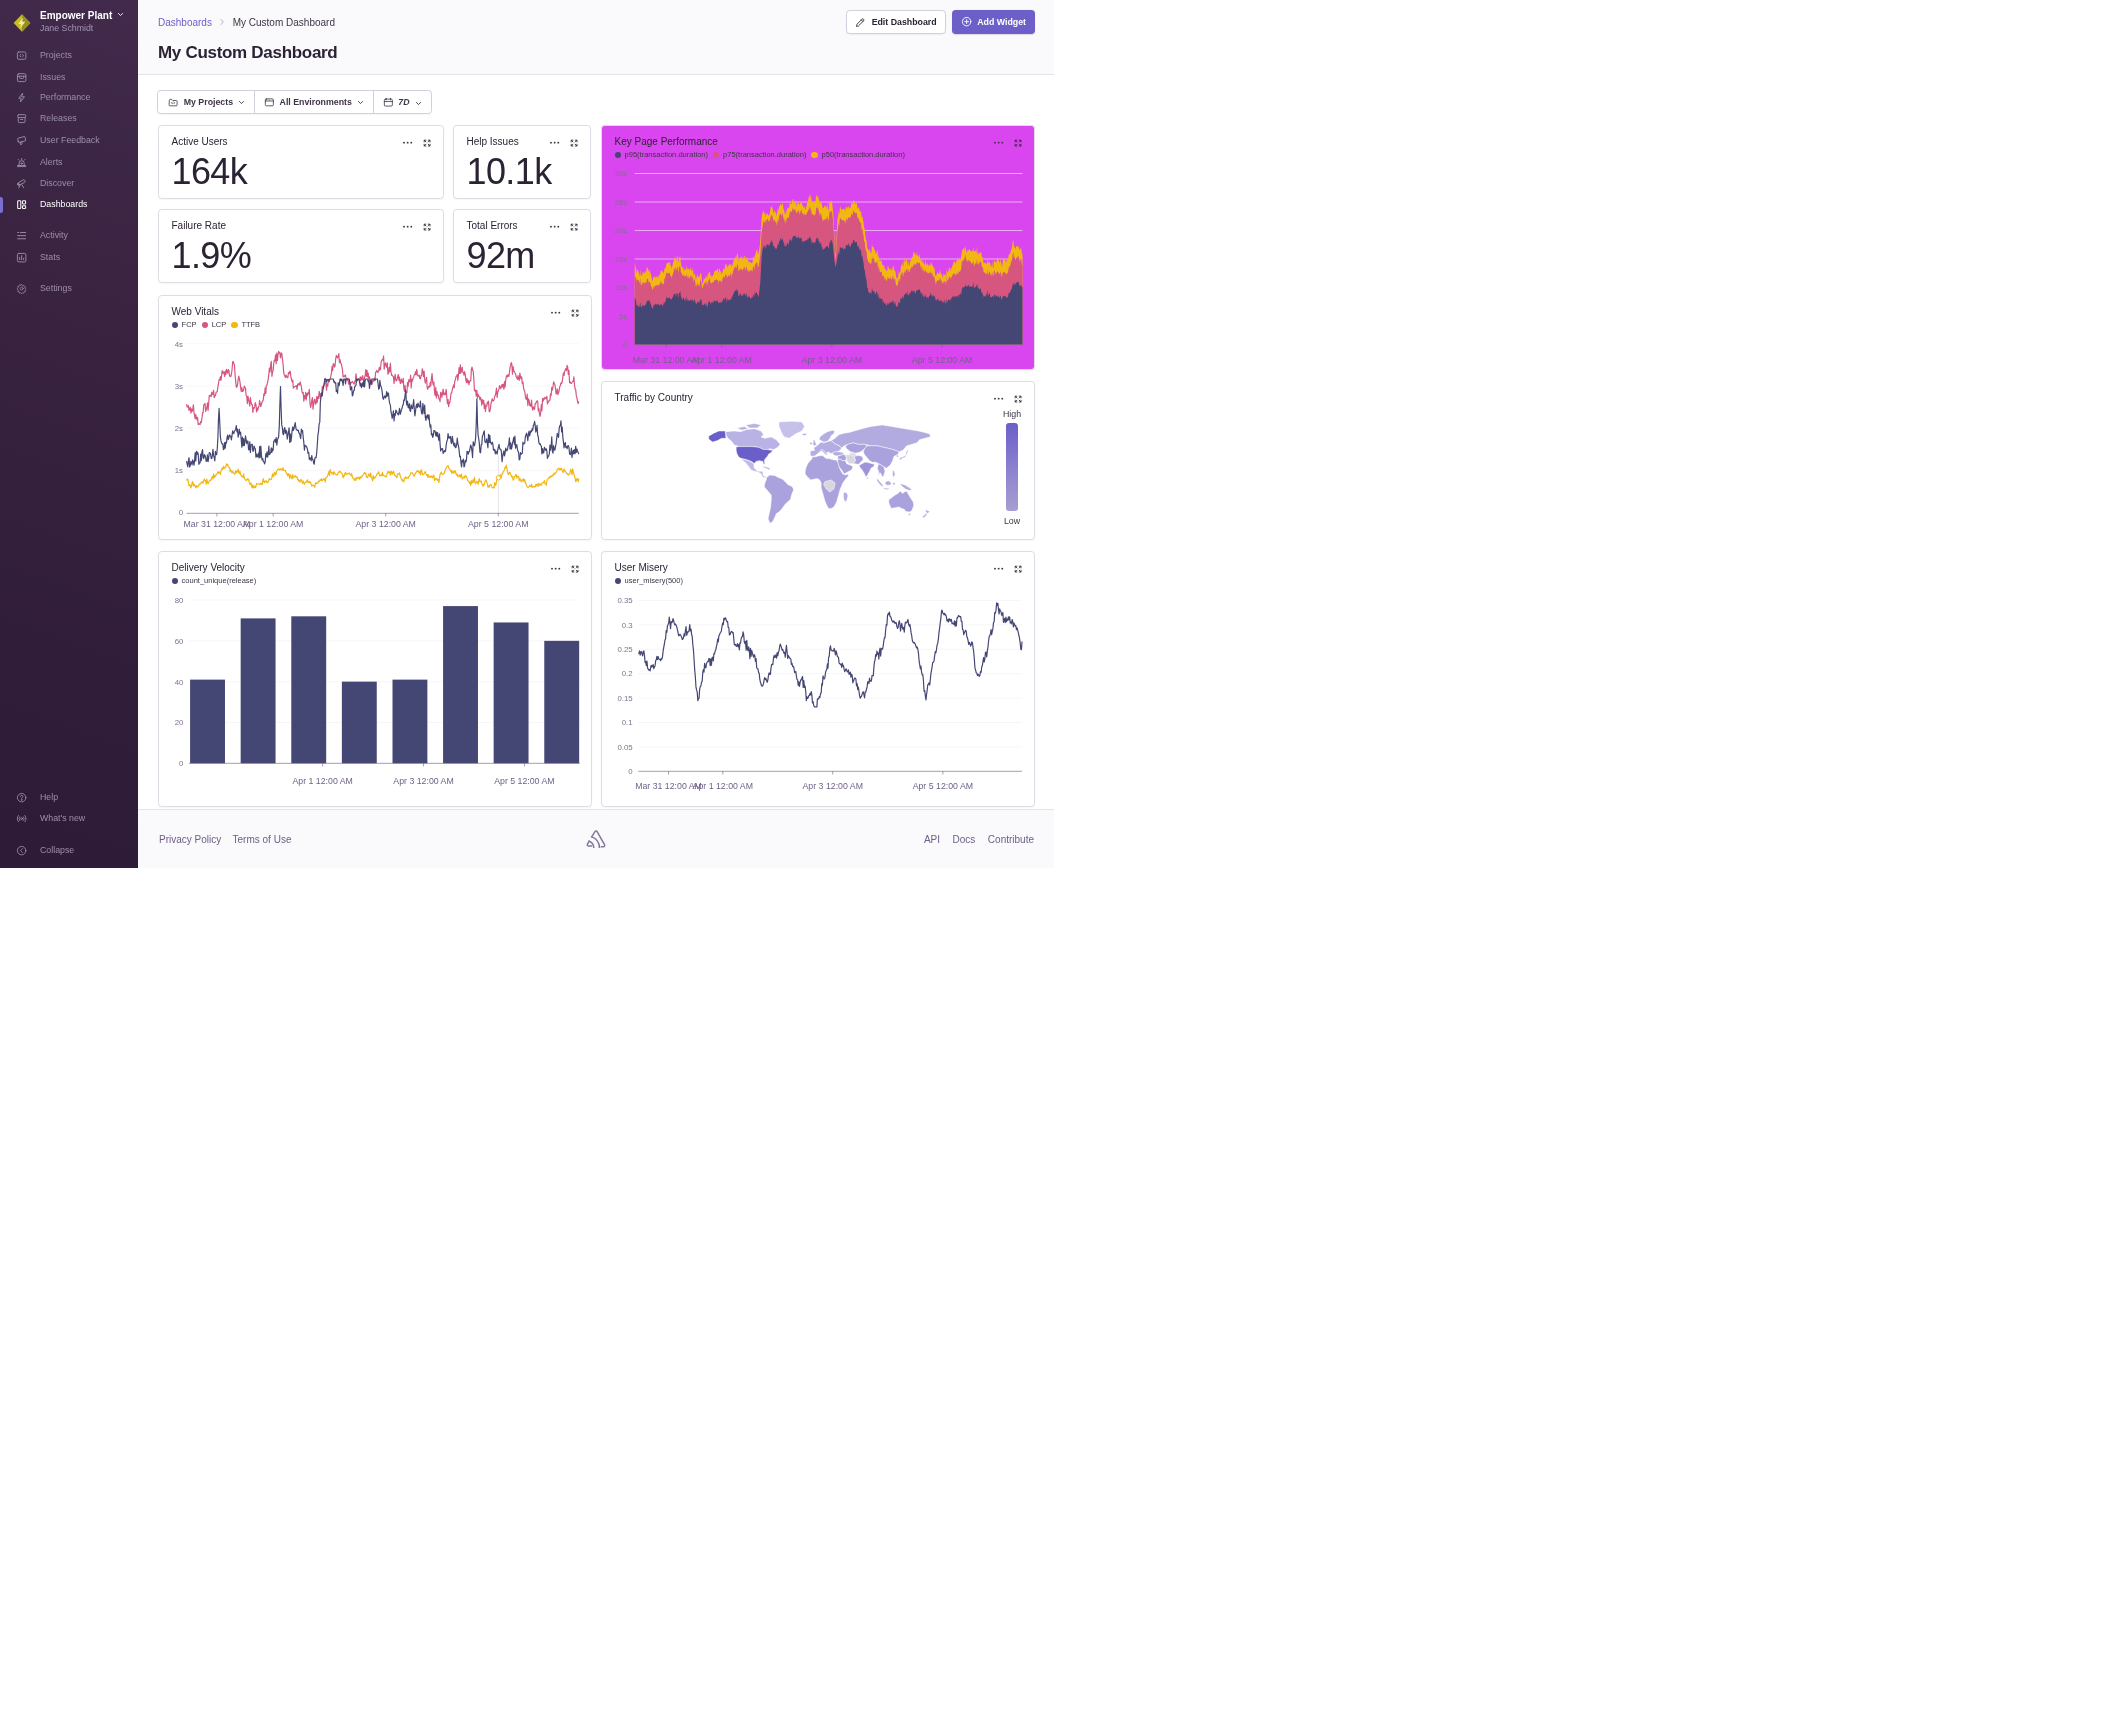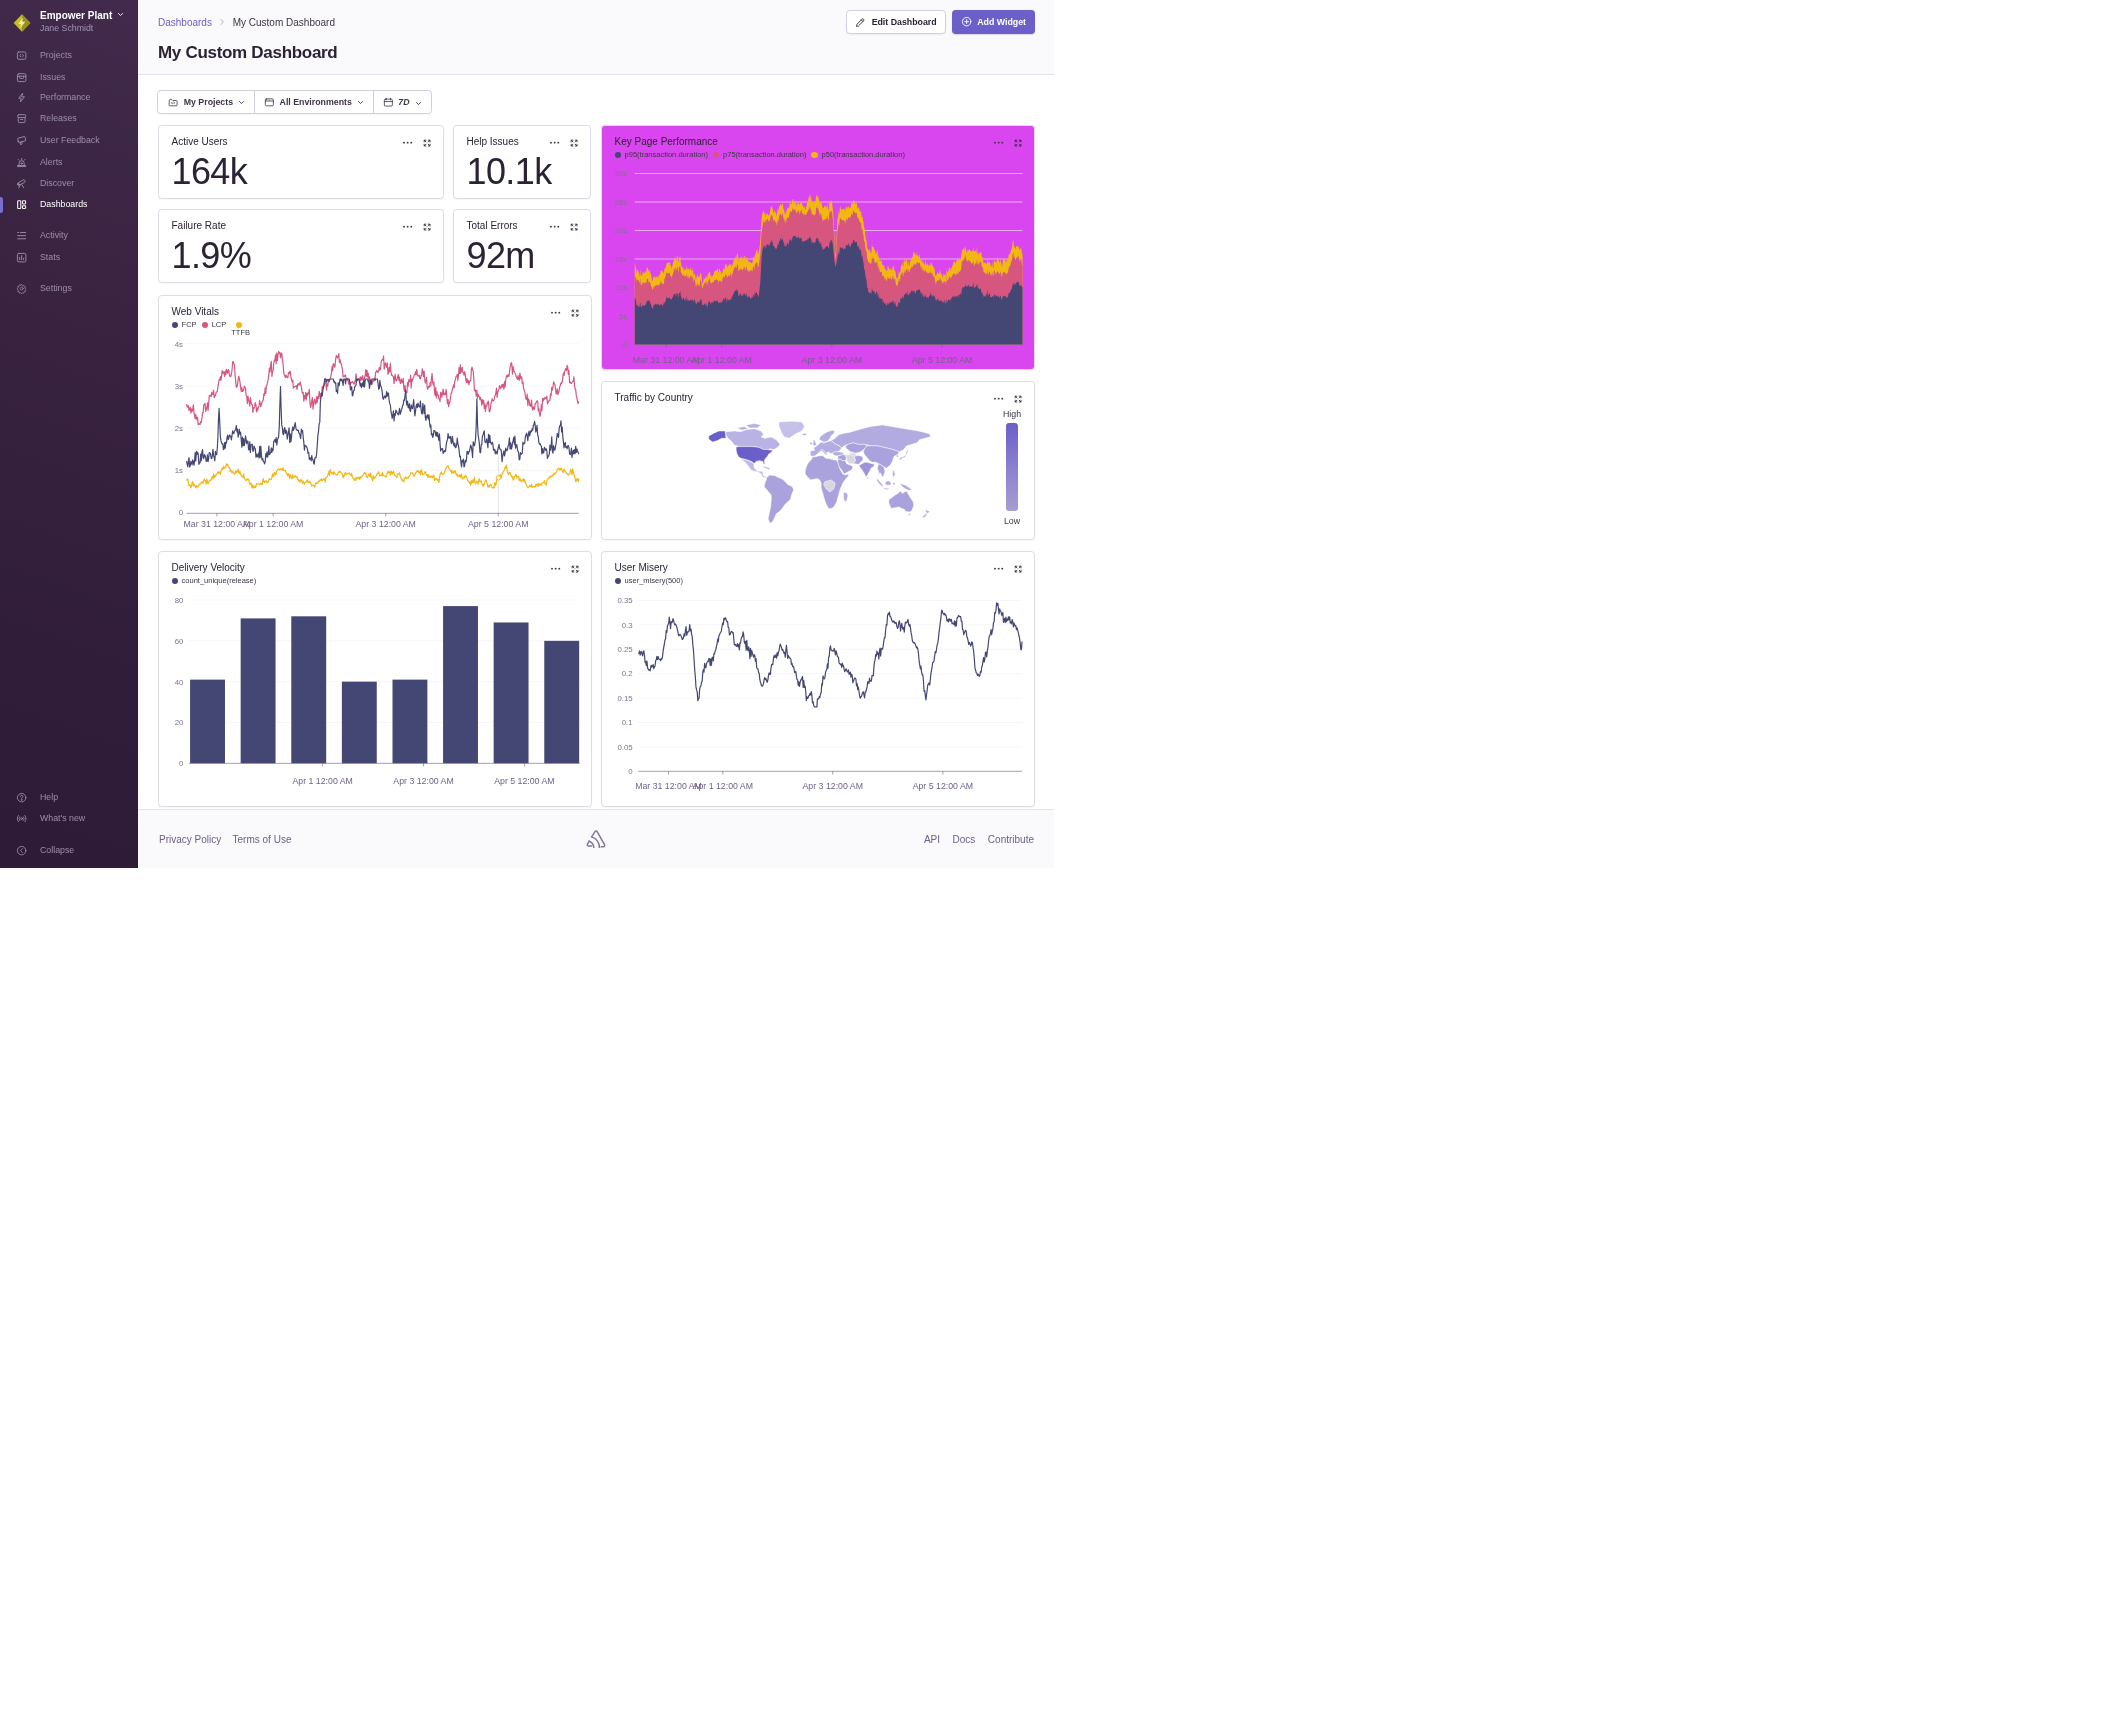--- a/index.html
+++ b/index.html
@@ -253,21 +253,21 @@
           <path d="M11.6 15.4 H15.4 V11.6"></path>
           <path d="M15.0 15.0 L11.4 11.4"></path>
         </svg>
       </div>
   <div style="position:absolute;left:12.5px;top:23px;white-space:nowrap;"><span style="display:inline-flex;align-items:center;margin-right:5px;">
           <span style="width:6.3px;height:6.3px;border-radius:50%;background:#444674;margin-right:3.8px;flex:none;"></span>
           <span style="font-size:7.5px;color:#3e3446;">FCP</span>
         </span><span style="display:inline-flex;align-items:center;margin-right:5px;">
           <span style="width:6.3px;height:6.3px;border-radius:50%;background:#d6567f;margin-right:3.8px;flex:none;"></span>
           <span style="font-size:7.5px;color:#3e3446;">LCP</span>
-        </span><span style="display:inline-flex;align-items:center;margin-right:5px;flex-direction:column;">
+        </span><span style="display:inline-flex;align-items:center;margin-right:5px;">
           <span style="width:6.3px;height:6.3px;border-radius:50%;background:#f2b712;margin-right:3.8px;flex:none;"></span>
           <span style="font-size:7.5px;color:#3e3446;">TTFB</span>
         </span></div>
       <svg width="434" height="245" viewBox="0 0 691 391" style="position:absolute;left:0;top:0">
         <line x1="43.2" y1="76.2" x2="669.1" y2="76.2" stroke="#f2eff5" stroke-width="1"></line>
         <text x="37.5" y="80.7" text-anchor="end" font-size="12.5" fill="#80708f">4s</text>
         <line x1="43.2" y1="143.6" x2="669.1" y2="143.6" stroke="#f2eff5" stroke-width="1"></line>
         <text x="37.5" y="148.1" text-anchor="end" font-size="12.5" fill="#80708f">3s</text>
         <line x1="43.2" y1="211.0" x2="669.1" y2="211.0" stroke="#f2eff5" stroke-width="1"></line>
         <text x="37.5" y="215.5" text-anchor="end" font-size="12.5" fill="#80708f">2s</text>

